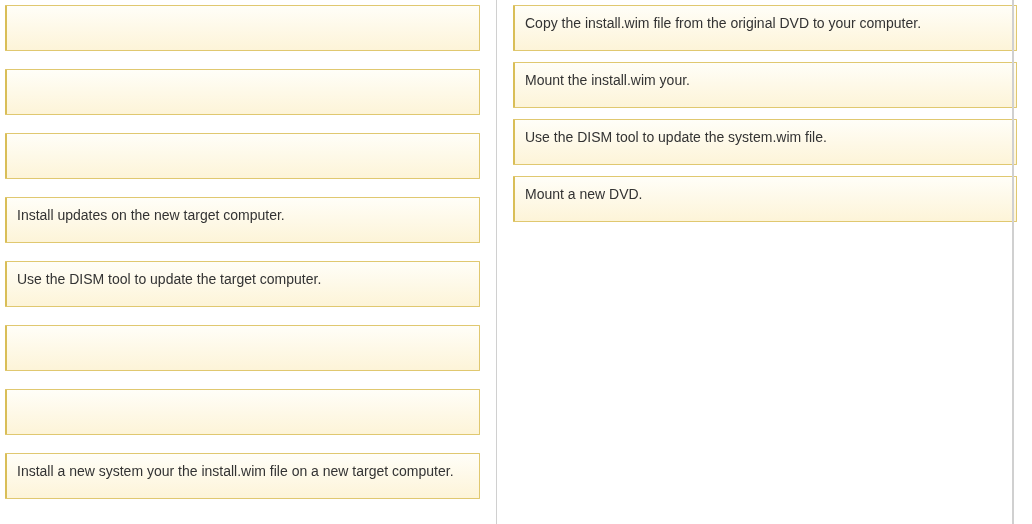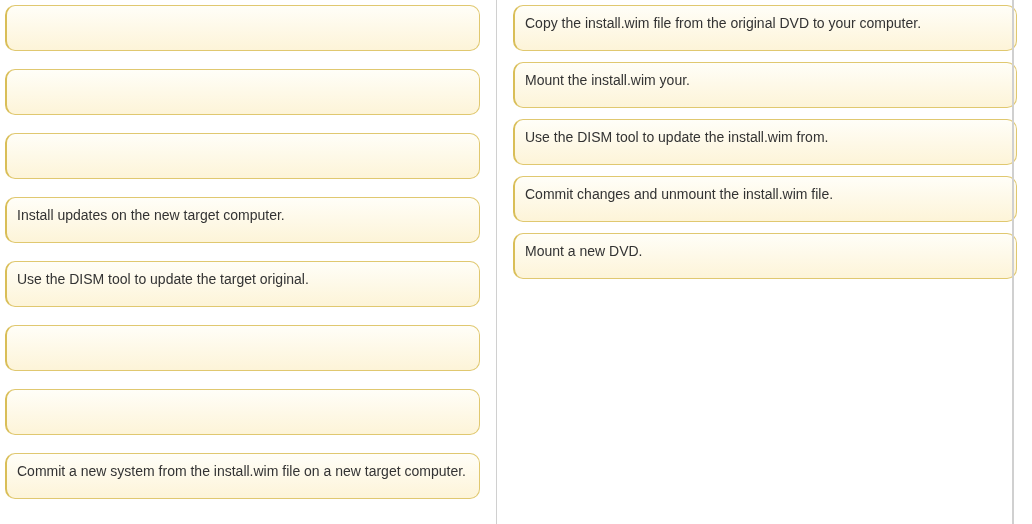--- a/index.html
+++ b/index.html
@@ -51,21 +51,21 @@
     }
     .item {
       border: 1px solid #e0c870;
       border-left: 2px solid #d9be57;
       background: linear-gradient(to bottom, #fffef8 0%, #fdf4d8 100%);
       padding: 8px 10px;
       min-height: 46px;
       display: flex;
       align-items: flex-start;
       line-height: 1.4;
-      border-radius: 10px;
+      border-radius: 1px;
     }
     .item.empty {
       background: linear-gradient(to bottom, #fffef8 0%, #fdf4d8 100%);
     }
   </style>
 </head>
 <body>
 
 <div class="container">
   <div class="left-column">
@@ -75,47 +75,44 @@
     <div class="item empty">
         <span></span>
       </div>
     <div class="item empty">
         <span></span>
       </div>
     <div class="item">
         <span>Install updates on the new target computer.</span>
       </div>
     <div class="item">
-        <span>Use the DISM tool to update the target original.</span>
+        <span>Use the DISM tool to update the target computer.</span>
       </div>
     <div class="item empty">
         <span></span>
       </div>
     <div class="item empty">
         <span></span>
       </div>
     <div class="item">
-        <span>Commit a new system from the install.wim file on a new target computer.</span>
+        <span>Install a new system your the install.wim file on a new target computer.</span>
       </div>
   </div>
 
   <div class="divider"></div>
 
   <div class="right-column">
     <div class="item">
         <span>Copy the install.wim file from the original DVD to your computer.</span>
       </div>
     <div class="item">
         <span>Mount the install.wim your.</span>
       </div>
     <div class="item">
-        <span>Use the DISM tool to update the install.wim from.</span>
-      </div>
-    <div class="item">
-        <span>Commit changes and unmount the install.wim file.</span>
+        <span>Use the DISM tool to update the system.wim file.</span>
       </div>
     <div class="item">
         <span>Mount a new DVD.</span>
       </div>
   </div>
 </div>
 
 <div class="right-edge"></div>
 
 </body></html>

